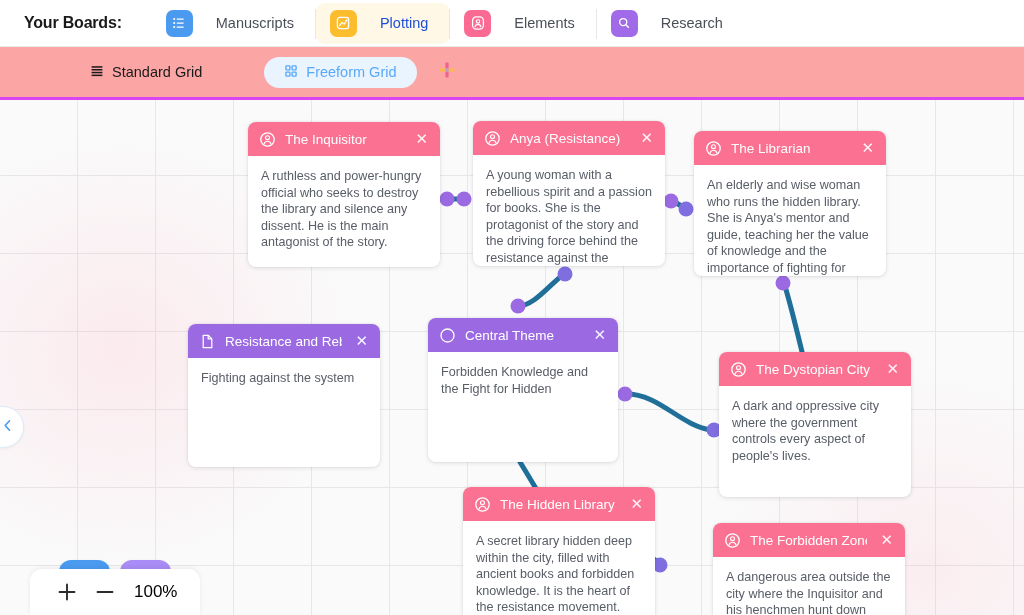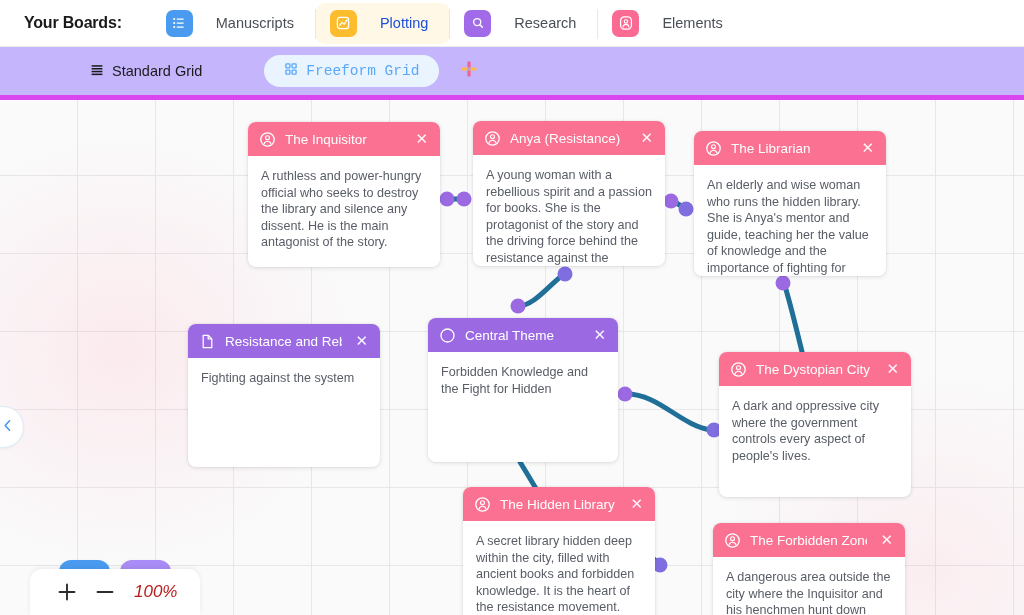--- a/index.html
+++ b/index.html
@@ -36,30 +36,30 @@
     width: 27px; height: 27px; border-radius: 7px;
     display: flex; align-items: center; justify-content: center;
     flex: none;
   }
   .board-tab .tab-label { font-size: 14.5px; color: #4a4f57; white-space: nowrap; }
   .board-tab.active .tab-label { color: #1d4ed8; }
 
   
   .gridbar {
     position: absolute; top: 47px; left: 0; width: 1024px; height: 53px;
-    background: #c4b5fd; display: flex; align-items: center;
-    border-bottom: 5px solid #d946ef; z-index: 39;
+    background: #fca5a5; display: flex; align-items: center;
+    border-bottom: 3px solid #d946ef; z-index: 39;
   }
   .grid-opt {
     display: flex; align-items: center; gap: 8px;
     font-size: 14.5px; border-radius: 20px; cursor: pointer;
     padding: 7px 20px;
   }
   .grid-opt.standard { margin-left: 70px; color: #1a1a1a; }
-  .grid-opt.freeform { margin-left: 42px; background: #eaf4fe; color: #5aa9f8; font-family: Liberation Mono, monospace; }
+  .grid-opt.freeform { margin-left: 42px; background: #eaf4fe; color: #5aa9f8; }
   .plus-add {
     margin-left: 18px; width: 24px; height: 24px; cursor: pointer;
     display: flex; align-items: center; justify-content: center;
   }
 
   
   .canvas {
     position: absolute; top: 100px; left: 0; width: 1024px; height: 515px;
     overflow: hidden; background: #fafafa;
     background-image:
@@ -127,21 +127,21 @@
     position: absolute; left: 30px; bottom: 0; width: 170px; height: 46px;
     background: #fff; border-radius: 12px 12px 0 0;
     display: flex; align-items: center; gap: 8px; padding-left: 22px;
     box-shadow: 0 -1px 5px rgba(0,0,0,0.07); z-index: 31;
   }
   .zbtn {
     width: 30px; height: 30px; cursor: pointer;
     display: flex; align-items: center; justify-content: center;
     color: #2c2c2c;
   }
-  .zlevel { font-size: 17px; color: #b91c1c; margin-left: 6px; font-style: italic; }
+  .zlevel { font-size: 17px; color: #000000; margin-left: 6px; }
 </style>
 </head>
 <body>
 
 <div class="app">
 
   <div class="boardbar">
     <div class="boards-label">Your Boards:</div>
     <div class="board-tabs">
 
@@ -168,39 +168,39 @@
             <rect x="2.4" y="2.4" width="11.2" height="11.2" rx="2.4" fill="none" stroke="#fff" stroke-width="1.3"></rect>
             <polyline points="4.6,10.6 7,7.4 9.2,9.2 11.6,5.4" fill="none" stroke="#fff" stroke-width="1.2" stroke-linecap="round" stroke-linejoin="round"></polyline>
             <circle cx="11.6" cy="5.4" r="0.95" fill="#fff"></circle>
           </svg>
         </span>
         <span class="tab-label">Plotting</span>
       </div>
 
       <div class="board-tab">
         <span class="divider"></span>
-        <span class="tab-ico" style="background:#a16ae8">
-          <svg width="16" height="16" viewBox="0 0 16 16">
-            <circle cx="7.2" cy="7.1" r="3.55" fill="none" stroke="#fff" stroke-width="1.35"></circle>
-            <line x1="9.9" y1="9.8" x2="12.4" y2="12.3" stroke="#fff" stroke-width="1.5" stroke-linecap="round"></line>
-          </svg>
-        </span>
-        <span class="tab-label">Research</span>
-      </div>
-
-      <div class="board-tab">
-        <span class="divider"></span>
         <span class="tab-ico" style="background:#fb6a92">
           <svg width="16" height="16" viewBox="0 0 16 16">
             <rect x="2.6" y="1.9" width="10.8" height="12.2" rx="3.6" fill="none" stroke="#fff" stroke-width="1.25"></rect>
             <circle cx="8" cy="6.4" r="1.7" fill="none" stroke="#fff" stroke-width="1.15"></circle>
             <path d="M5.1 11.8a2.95 2.95 0 0 1 5.8 0" fill="none" stroke="#fff" stroke-width="1.15" stroke-linecap="round"></path>
           </svg>
         </span>
         <span class="tab-label">Elements</span>
+      </div>
+
+      <div class="board-tab">
+        <span class="divider"></span>
+        <span class="tab-ico" style="background:#a16ae8">
+          <svg width="16" height="16" viewBox="0 0 16 16">
+            <circle cx="7.2" cy="7.1" r="3.55" fill="none" stroke="#fff" stroke-width="1.35"></circle>
+            <line x1="9.9" y1="9.8" x2="12.4" y2="12.3" stroke="#fff" stroke-width="1.5" stroke-linecap="round"></line>
+          </svg>
+        </span>
+        <span class="tab-label">Research</span>
       </div>
 
     </div>
   </div>
 
   <div class="gridbar">
     <div class="grid-opt standard">
       <span>
         <svg width="14" height="14" viewBox="0 0 14 14">
           <g fill="#1a1a1a">

